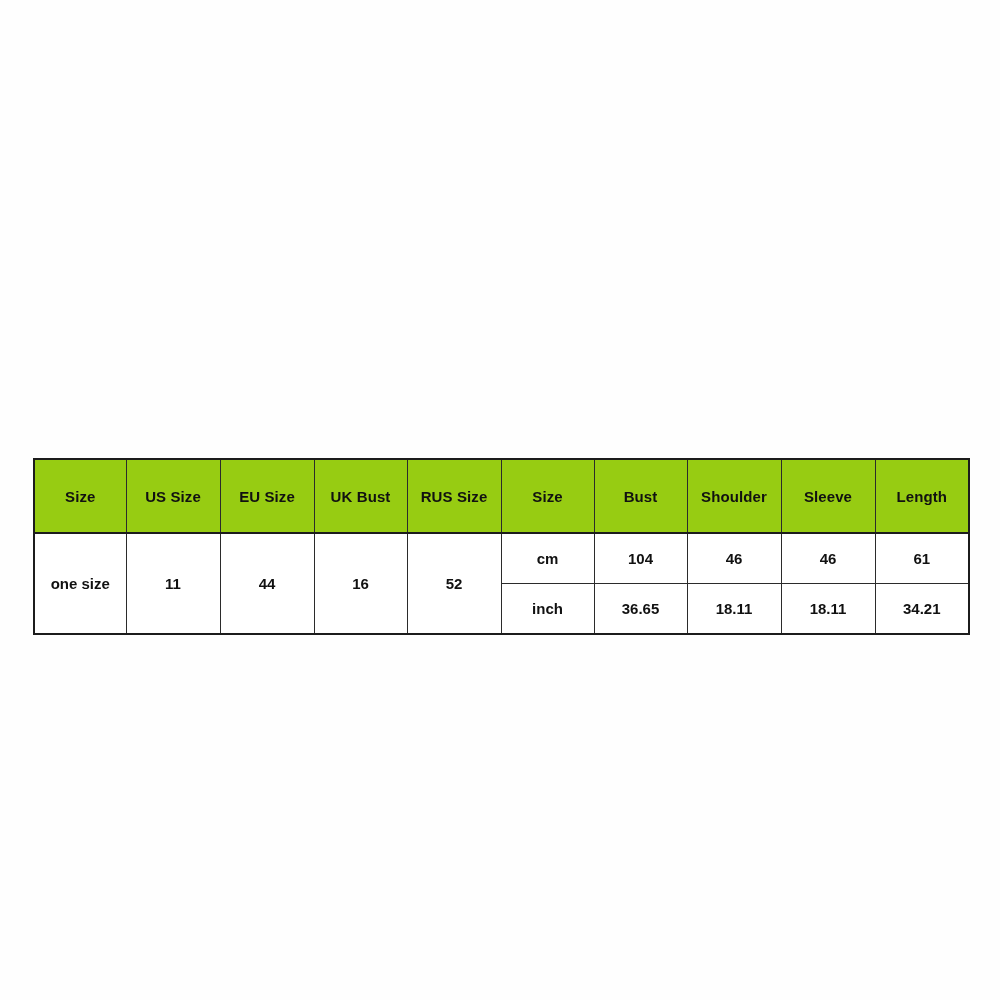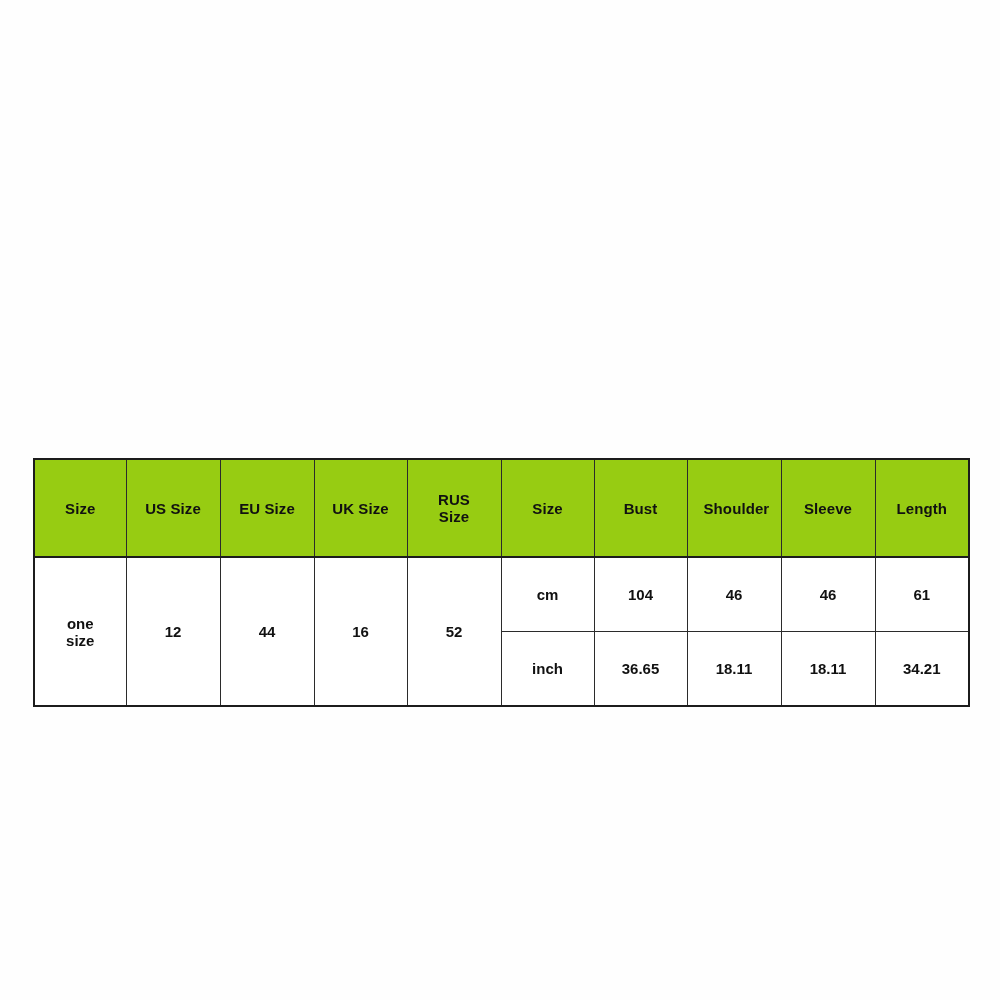--- a/index.html
+++ b/index.html
@@ -32,21 +32,21 @@
     border: 2px solid #1c1c1c;
   }
 
   table.size-chart th,
   table.size-chart td {
     border: 1px solid #2b2b2b;
     text-align: center;
     vertical-align: middle;
     color: #111111;
     font-weight: bold;
-    padding: 16px;
+    padding: 4px;
   }
 
   table.size-chart thead th {
     background: #97cc12;
     height: 64px;
     font-size: 15px;
     letter-spacing: .1px;
     border-bottom: 2px solid #1c1c1c;
   }
 
@@ -92,33 +92,33 @@
       <col class="c-bust">
       <col class="c-shoulder">
       <col class="c-sleeve">
       <col class="c-length">
     </colgroup>
     <thead>
       <tr>
         <th>Size</th>
         <th>US Size</th>
         <th>EU Size</th>
-        <th>UK Size</th>
+        <th>UK Bust</th>
         <th>RUS Size</th>
         <th>Size</th>
         <th>Bust</th>
         <th>Shoulder</th>
         <th>Sleeve</th>
         <th>Length</th>
       </tr>
     </thead>
     <tbody>
       <tr>
         <td class="span-cell" rowspan="2">one size</td>
-        <td class="span-cell" rowspan="2">12</td>
+        <td class="span-cell" rowspan="2">11</td>
         <td class="span-cell" rowspan="2">44</td>
         <td class="span-cell" rowspan="2">16</td>
         <td class="span-cell" rowspan="2">52</td>
         <td class="unit-cell">cm</td>
         <td class="meas-cell">104</td>
         <td class="meas-cell">46</td>
         <td class="meas-cell">46</td>
         <td class="meas-cell">61</td>
       </tr>
       <tr>

